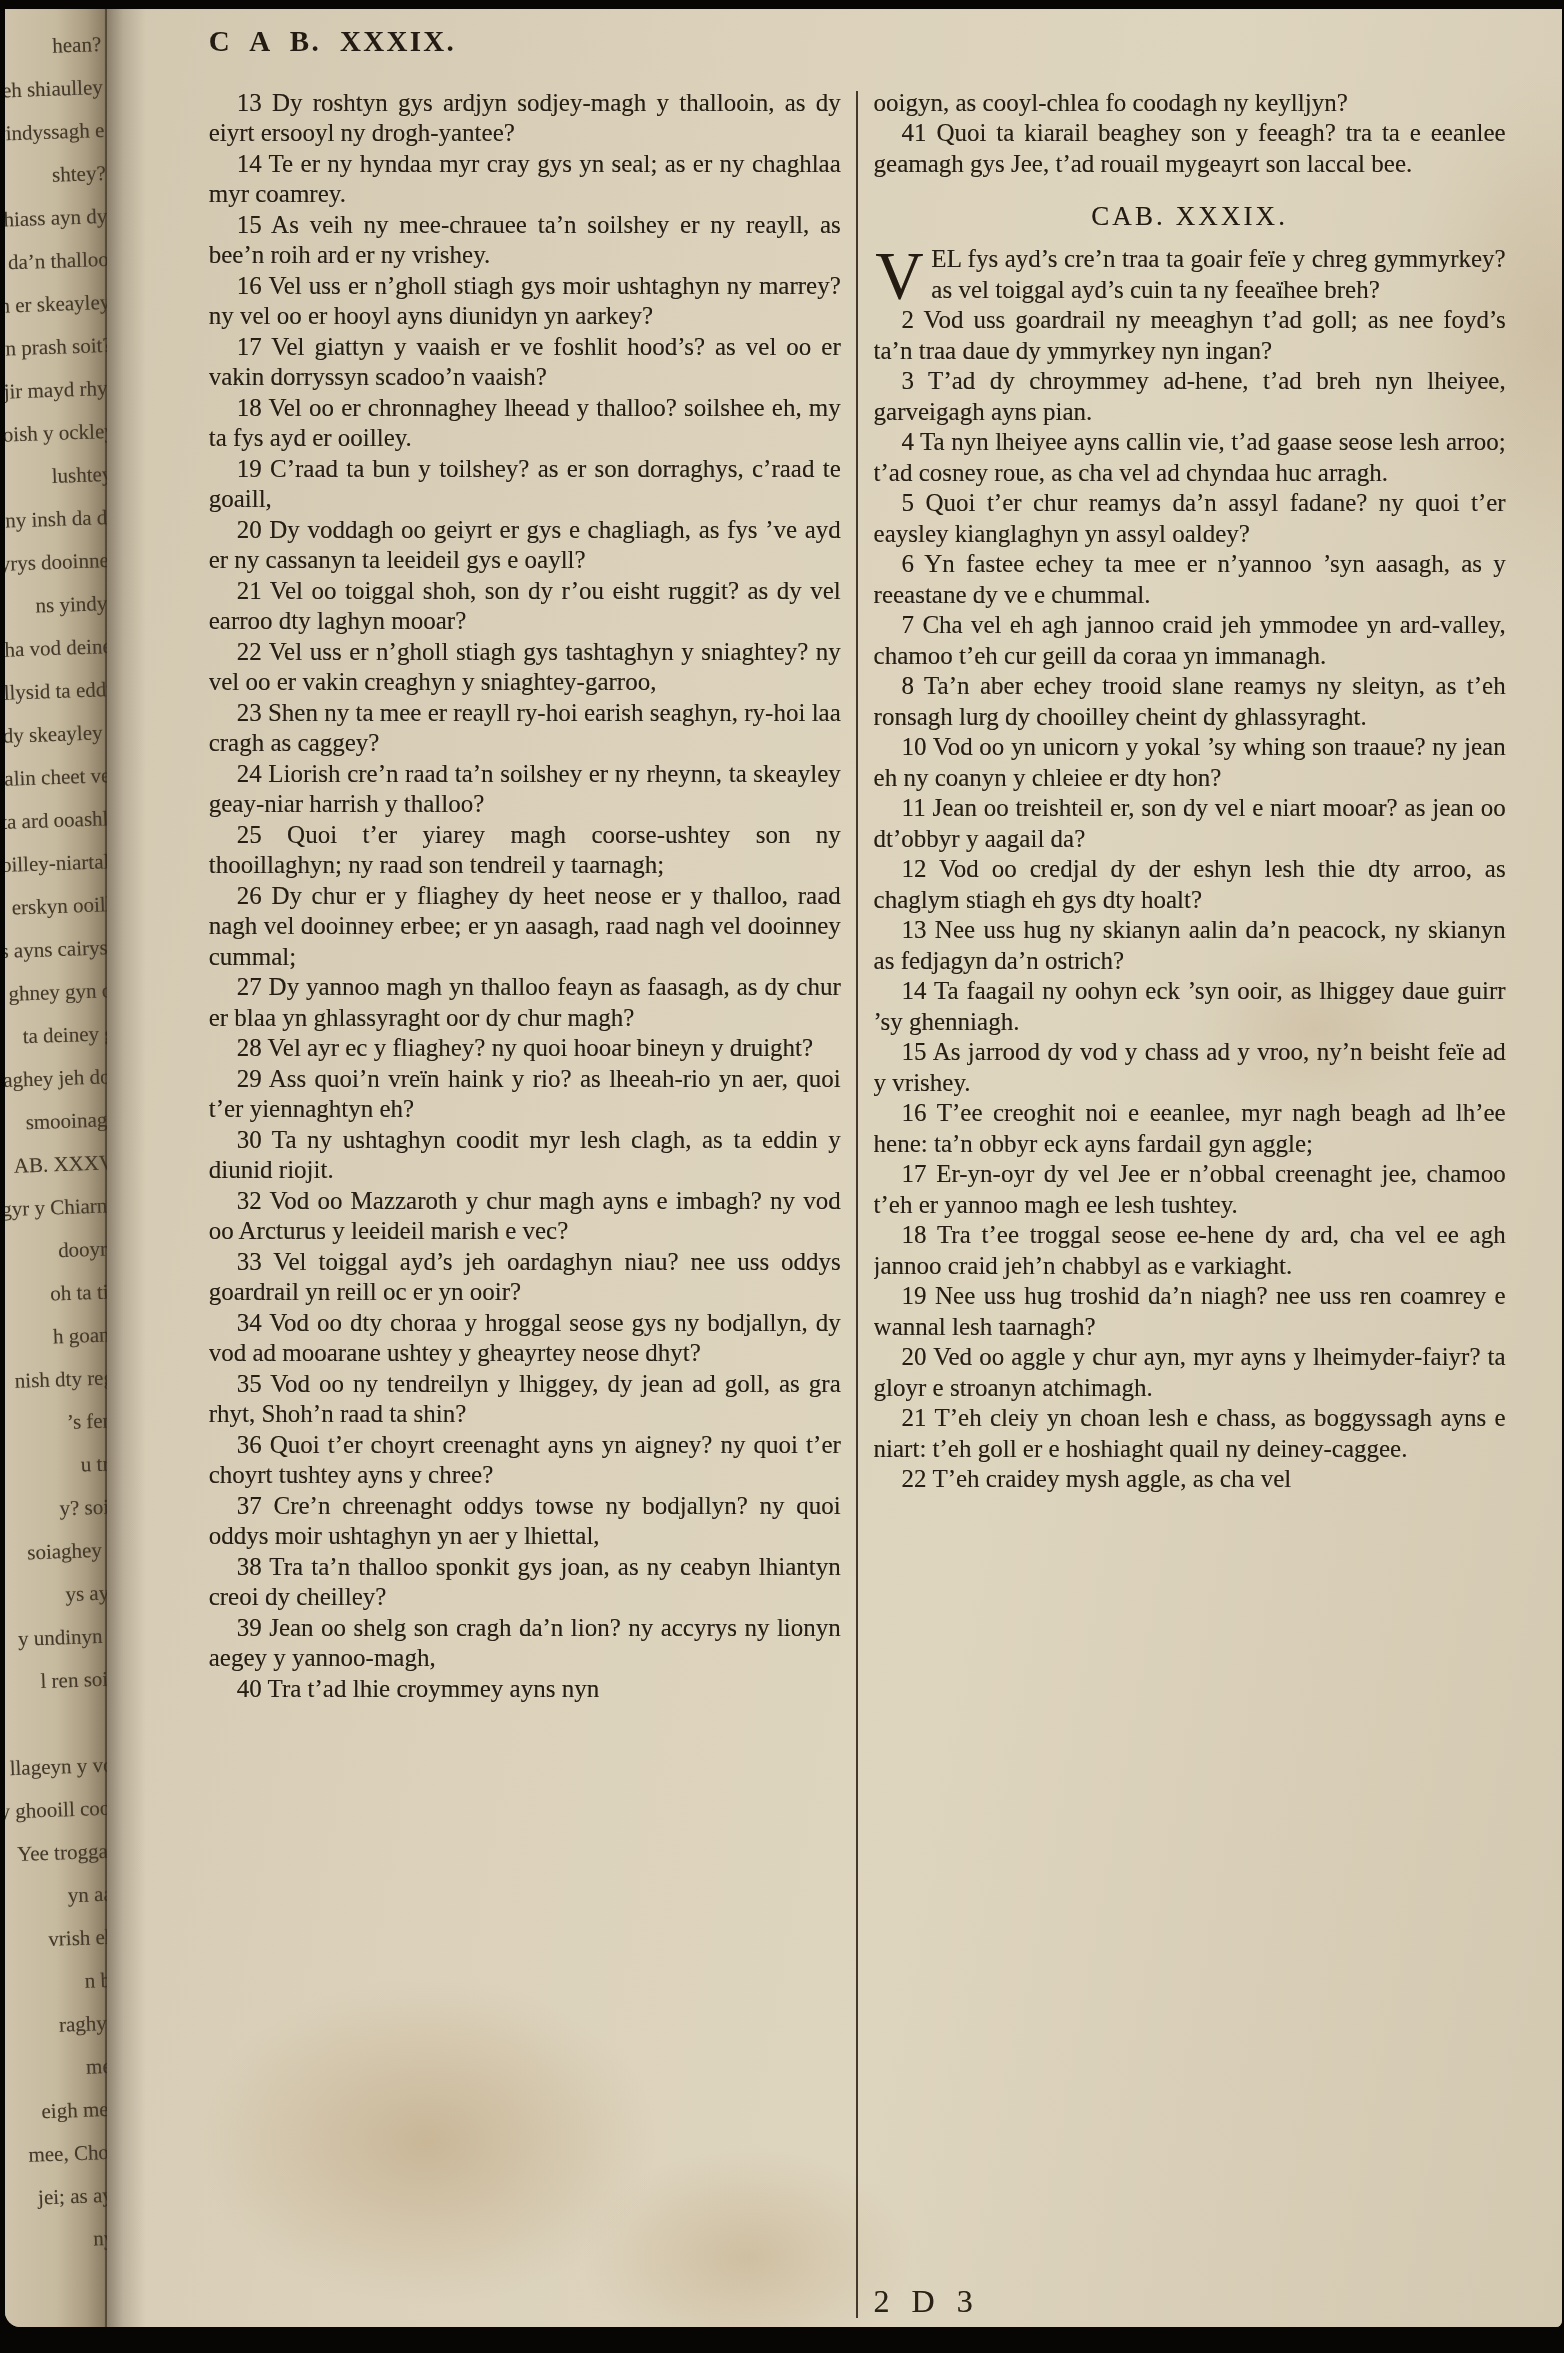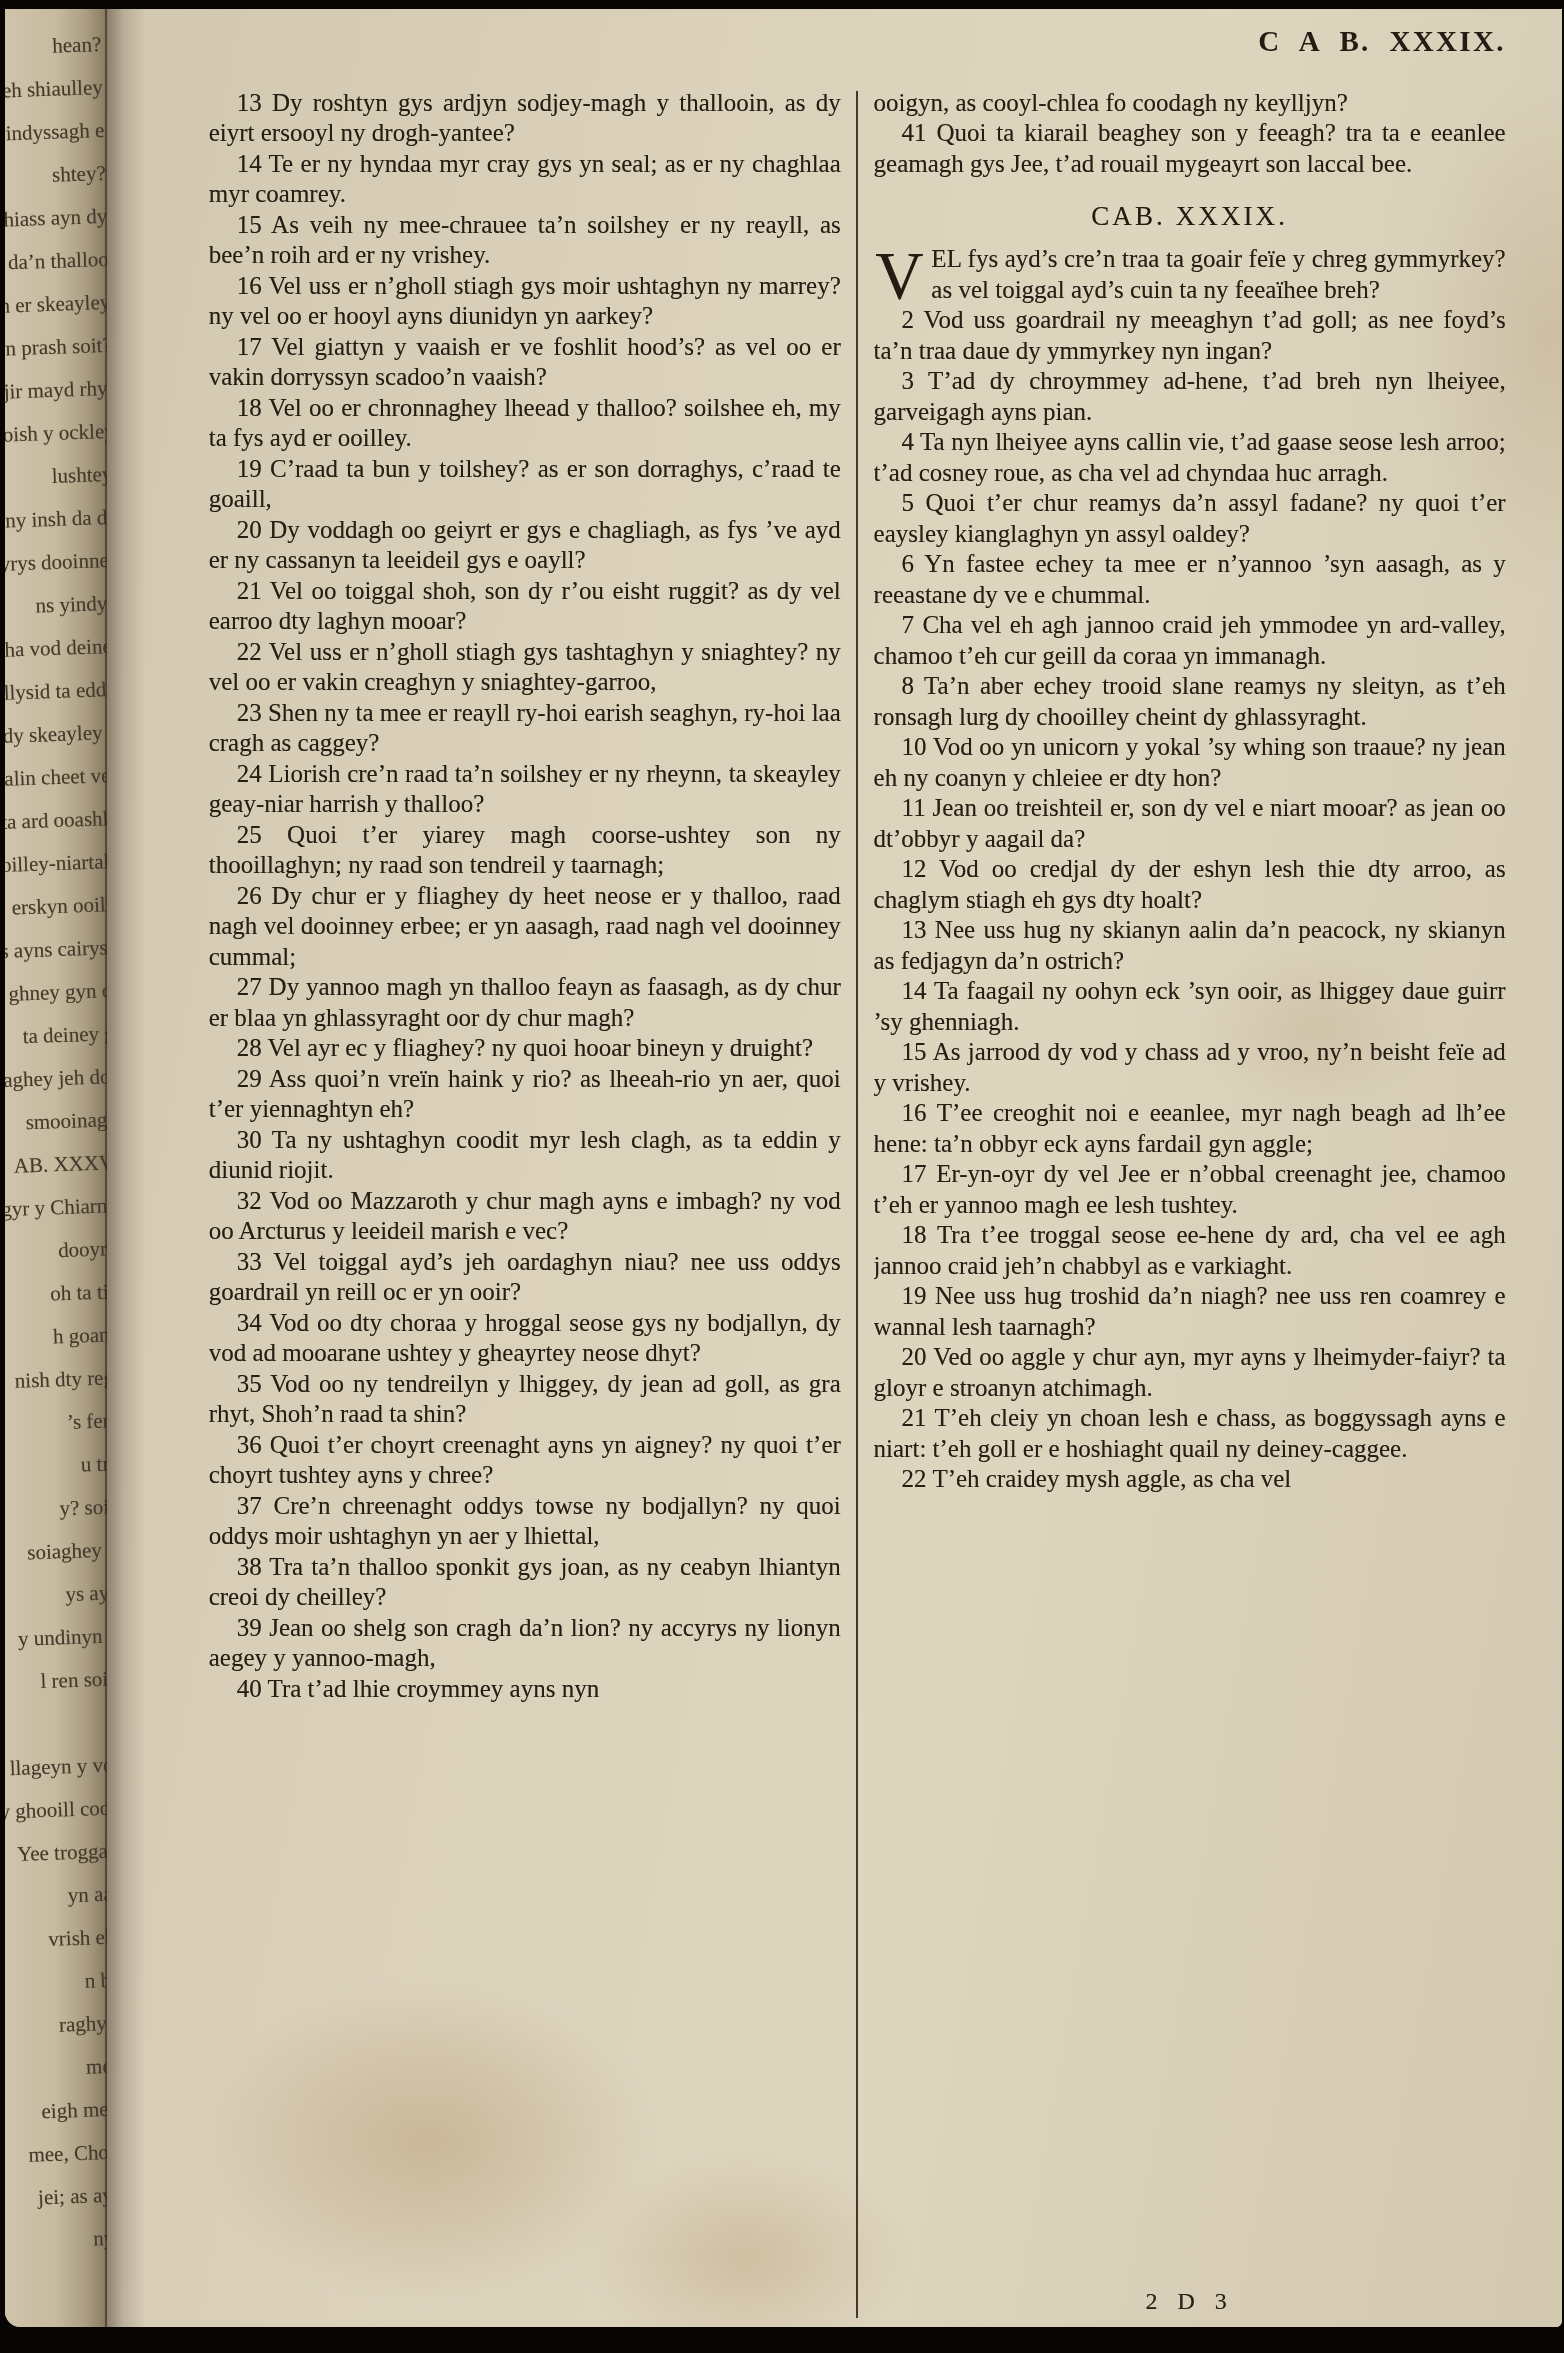--- a/index.html
+++ b/index.html
@@ -41,21 +41,21 @@
     flex:1; position:relative; padding:12.5px 56px 0 102px;
     background:
       radial-gradient(ellipse 329px 235px at 22% 92%, rgba(146,104,48,.26), rgba(146,104,48,0) 70%),
       radial-gradient(ellipse 235px 156px at 44% 97%, rgba(155,115,60,.22), rgba(155,115,60,0) 70%),
       radial-gradient(ellipse 203px 376px at 99% 14%, rgba(130,95,45,.14), rgba(130,95,45,0) 70%),
       radial-gradient(ellipse 172px 125px at 83% 44%, rgba(140,100,50,.12), rgba(140,100,50,0) 70%),
       linear-gradient(100deg,#d2c7af 0%,#dcd2bc 35%,#ded5bf 60%,#d3c8b0 100%);
   }
 
   .running-header {
-    text-align:right; font-size:29px; font-weight:bold;
+    text-align:left; font-size:29px; font-weight:bold;
     letter-spacing:2.3px; word-spacing:9.4px; color:#241c12; margin-top:3.1px;
   }
 
   .columns { display:flex; margin-top:30px; }
   .col {
     flex:1; height:2230px; overflow:hidden; position:relative;
     text-align:justify; font-size:25px; line-height:30.5px; color:#261e14;
     text-shadow:0 0 0.5px rgba(45,34,20,.45);
   }
   .divider { flex:0 0 1.6px; background:#44382a; margin:3.1px 15.6px 0 15.6px; height:2227px; }
@@ -70,21 +70,21 @@
   }
 
   .first-verse { text-indent:0; }
   .dropcap {
     float:left; font-size:67px; line-height:52px;
     padding:4.7px 7.8px 0 1.6px; color:#241c12; font-weight:400;
   }
 
   .sig {
     position:absolute; bottom:1.6px; left:0; width:100%;
-    text-align:center; font-size:24px; letter-spacing:7px; color:#2a2216;
+    text-align:left; font-size:32px; letter-spacing:7px; color:#2a2216;
   }
 </style>
 </head>
 <body>
 
 <div class="scan">
   <div class="page">
 
     <div class="spine">
       <div class="spine-inner" id="spine-fragments">

